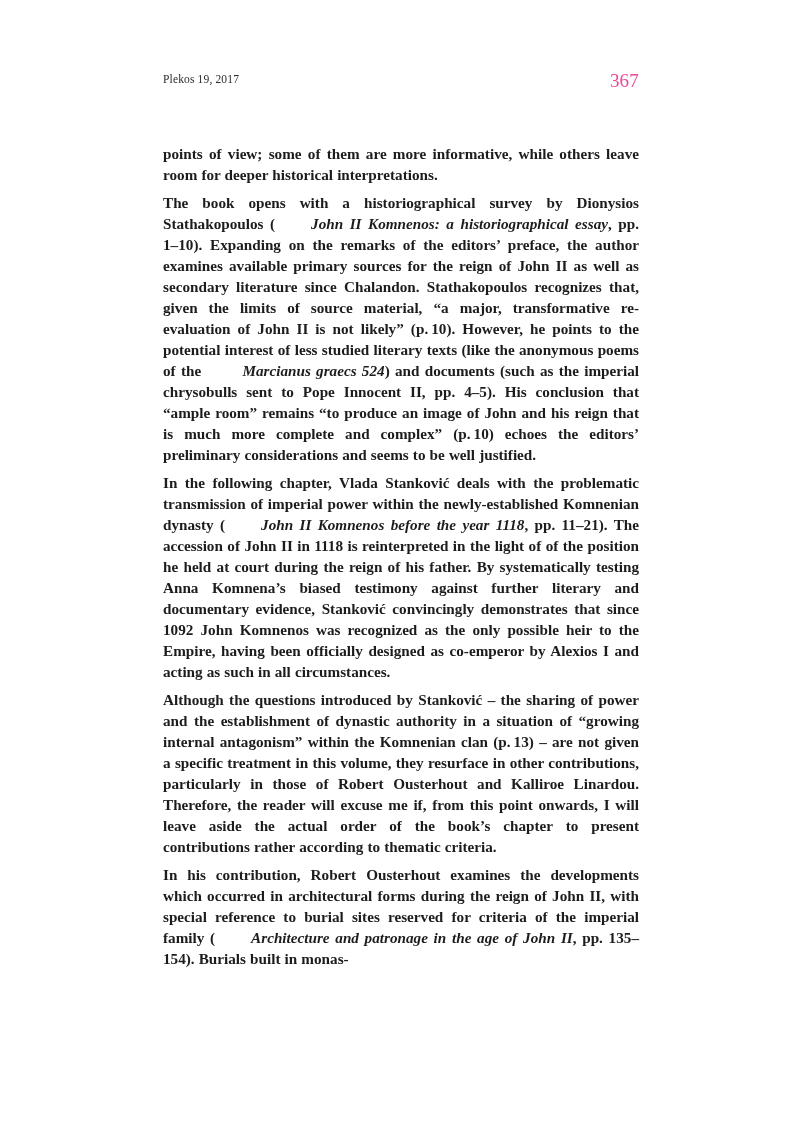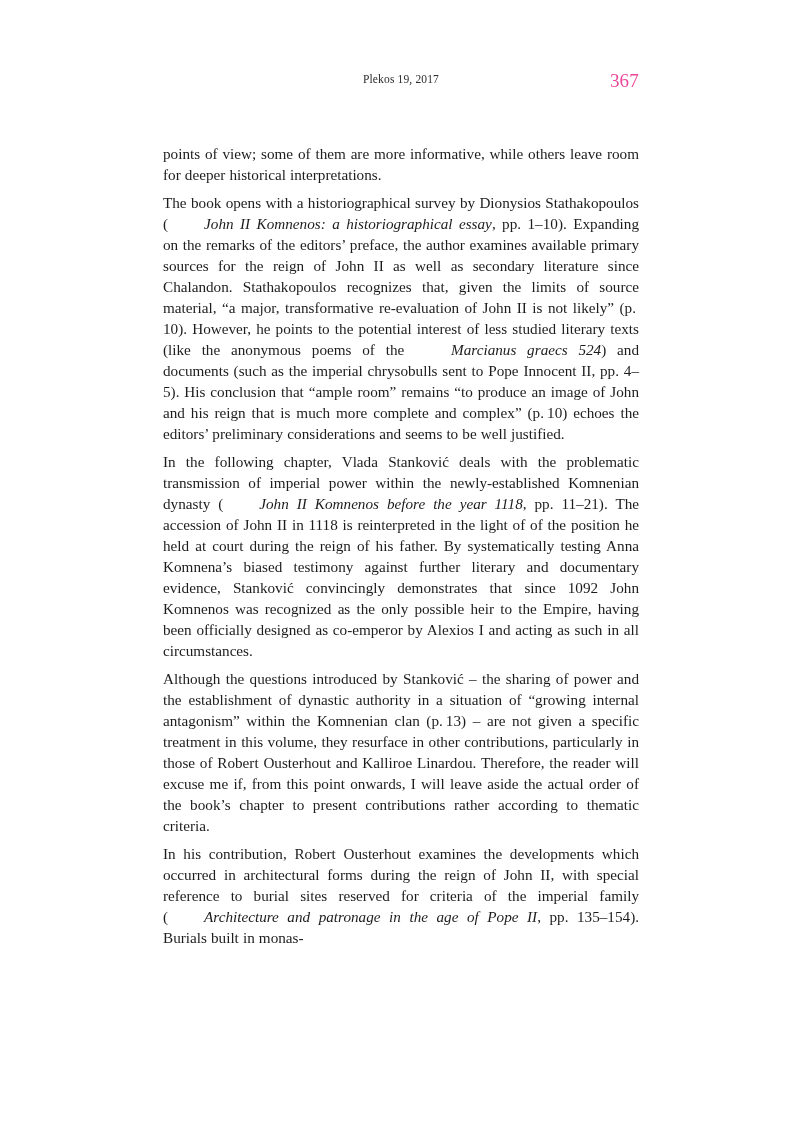--- a/index.html
+++ b/index.html
@@ -31,40 +31,40 @@
     left: 163px;
     top: 70px;
     width: 476px;
     height: 20px;
   }
   .running-head-journal {
     position: absolute;
     left: 0;
     top: 3px;
     width: 476px;
-    text-align: center;
     font-size: 11.5px;
     letter-spacing: 0.15px;
     color: #2b2b2b;
   }
   .running-head-folio {
     position: absolute;
     right: 0;
     top: 0px;
     font-size: 19px;
     color: #ec4899;
     letter-spacing: 0.2px;
   }
 
   
   .textblock {
     position: absolute;
     left: 163px;
     top: 143px;
     width: 476px;
+    font-weight: bold;
   }
 
   .para {
     margin: 0 0 7px 0;
     font-size: 15.2px;
     line-height: 21px;
     text-align: justify;
     text-justify: inter-word;
     hyphens: none;
     -webkit-hyphens: none;
@@ -88,16 +88,16 @@
   <div class="running-head">
     <div class="running-head-journal">Plekos 19, 2017</div>
     <div class="running-head-folio">367</div>
   </div>
 
   <div class="textblock" id="textblock">
       <p class="para"><span class="">points of view; some of them are more informative, while others leave room for deeper historical interpretations.</span></p>
       <p class="para"><span class="">The book opens with a historiographical survey by Dionysios Stathakopoulos (</span><span class="ital">John II Komnenos: a historiographical essay</span><span class="">, pp. 1–10). Expanding on the remarks of the editors’ preface, the author examines available primary sources for the reign of John II as well as secondary literature since Chalandon. Stathakopoulos recognizes that, given the limits of source material, “a major, transformative re-evaluation of John II is not likely” (p. 10). However, he points to the potential interest of less studied literary texts (like the anonymous poems of the </span><span class="ital">Marcianus graecs 524</span><span class="">) and documents (such as the imperial chrysobulls sent to Pope Innocent II, pp. 4–5). His conclusion that “ample room” remains “to produce an image of John and his reign that is much more complete and complex” (p. 10) echoes the editors’ preliminary considerations and seems to be well justified.</span></p>
       <p class="para"><span class="">In the following chapter, Vlada Stanković deals with the problematic transmission of imperial power within the newly-established Komnenian dynasty (</span><span class="ital">John II Komnenos before the year 1118</span><span class="">, pp. 11–21). The accession of John II in 1118 is reinterpreted in the light of of the position he held at court during the reign of his father. By systematically testing Anna Komnena’s biased testimony against further literary and documentary evidence, Stanković convincingly demonstrates that since 1092 John Komnenos was recognized as the only possible heir to the Empire, having been officially designed as co-emperor by Alexios I and acting as such in all circumstances.</span></p>
       <p class="para"><span class="">Although the questions introduced by Stanković – the sharing of power and the establishment of dynastic authority in a situation of “growing internal antagonism” within the Komnenian clan (p. 13) – are not given a specific treatment in this volume, they resurface in other contributions, particularly in those of Robert Ousterhout and Kalliroe Linardou. Therefore, the reader will excuse me if, from this point onwards, I will leave aside the actual order of the book’s chapter to present contributions rather according to thematic criteria.</span></p>
-      <p class="para"><span class="">In his contribution, Robert Ousterhout examines the developments which occurred in architectural forms during the reign of John II, with special reference to burial sites reserved for criteria of the imperial family (</span><span class="ital">Architecture and patronage in the age of Pope II</span><span class="">, pp. 135–154). Burials built in monas-</span></p>
+      <p class="para"><span class="">In his contribution, Robert Ousterhout examines the developments which occurred in architectural forms during the reign of John II, with special reference to burial sites reserved for criteria of the imperial family (</span><span class="ital">Architecture and patronage in the age of John II</span><span class="">, pp. 135–154). Burials built in monas-</span></p>
     </div>
 
 </div>
 
 </body></html>

